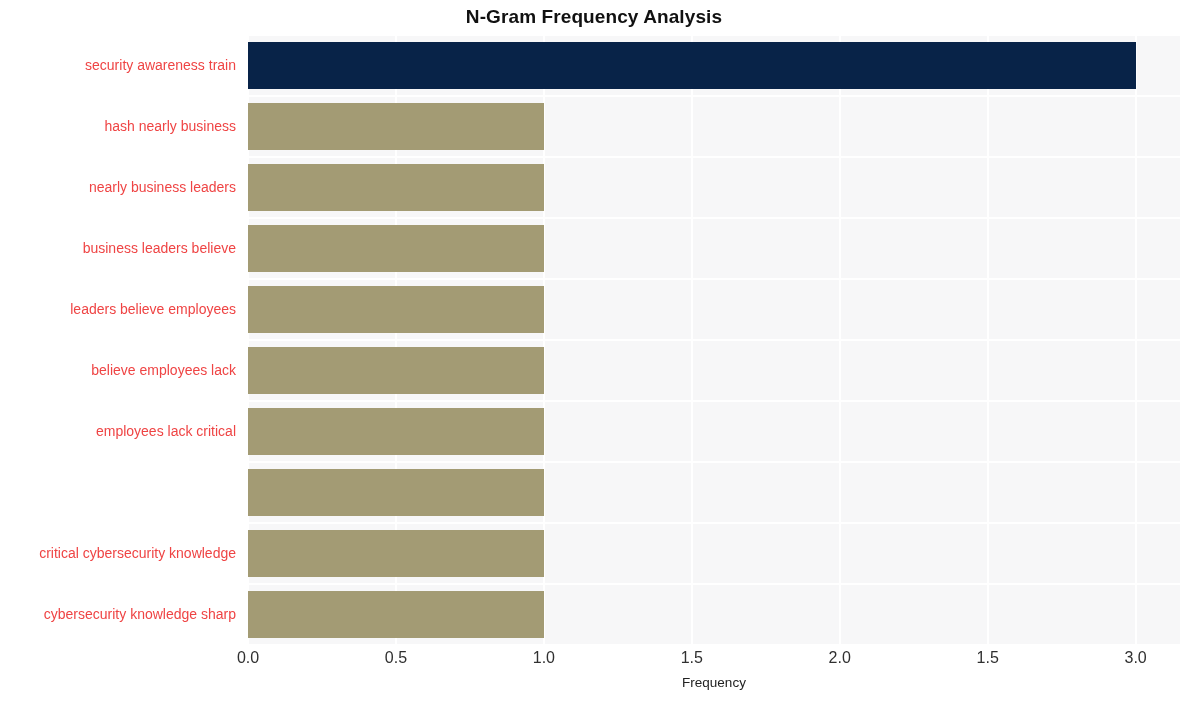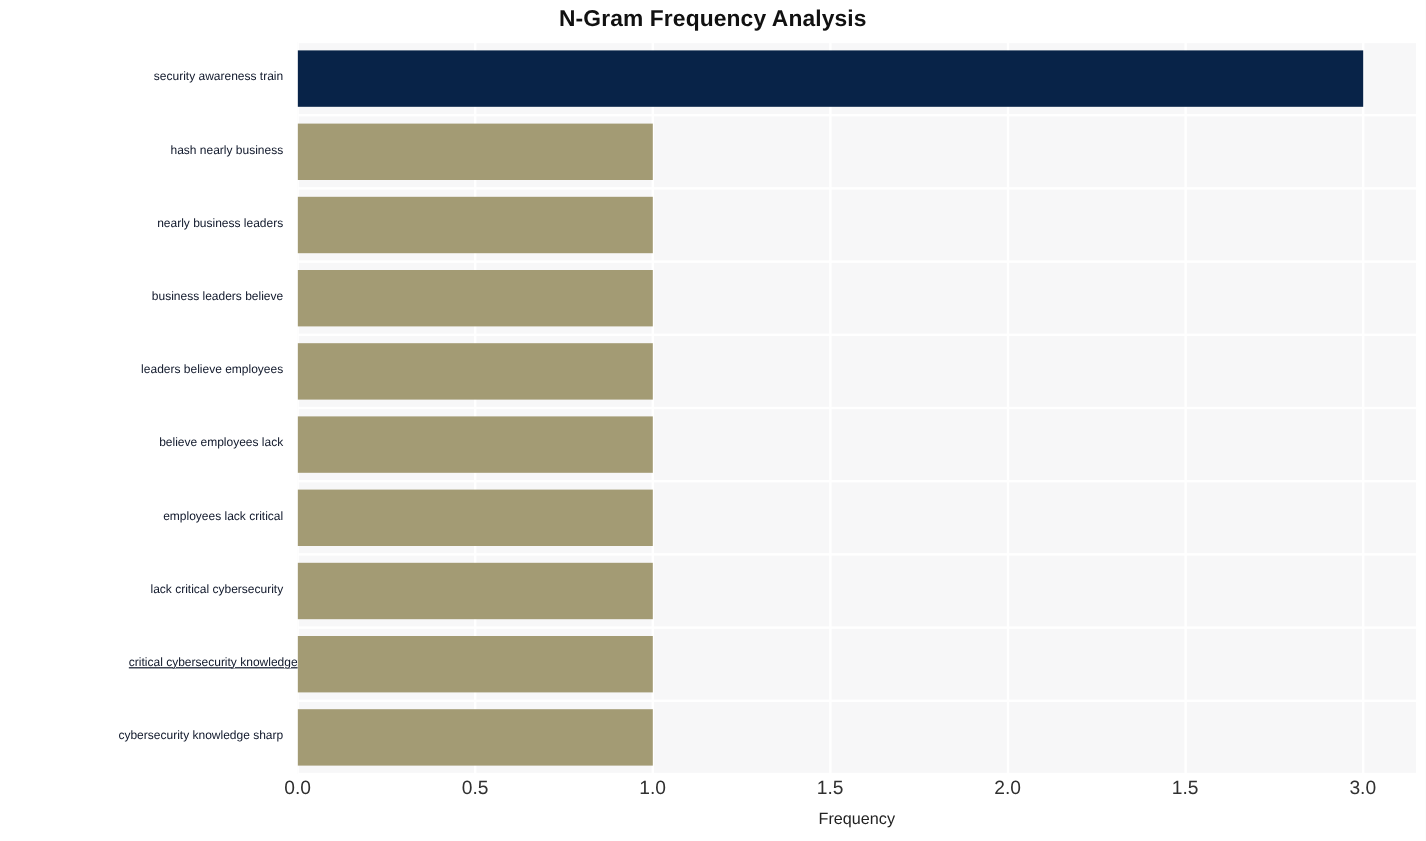--- a/index.html
+++ b/index.html
@@ -64,22 +64,22 @@
     position: absolute;
     left: 0;
     height: 47px;
   }
 
   
   .ytick-label {
     position: absolute;
     right: 1188px;
     text-align: right;
-    font-size: 10px;
-    color: #0f172a;
+    font-size: 14px;
+    color: #ef4444;
     white-space: nowrap;
     line-height: 14px;
   }
   .ylabels-layer {
     position: absolute;
     left: 0;
     top: 0;
     width: 240px;
     height: 701px;
   }
@@ -148,22 +148,21 @@
     </div>
 
   <div class="ylabels-layer" id="ylabels-layer">
       <div class="ytick-label" style="top: 57.5px; left: 0px; width: 242px; padding-right: 6px; box-sizing: border-box;">security awareness train</div>
       <div class="ytick-label" style="top: 118.5px; left: 0px; width: 242px; padding-right: 6px; box-sizing: border-box;">hash nearly business</div>
       <div class="ytick-label" style="top: 179.5px; left: 0px; width: 242px; padding-right: 6px; box-sizing: border-box;">nearly business leaders</div>
       <div class="ytick-label" style="top: 240.5px; left: 0px; width: 242px; padding-right: 6px; box-sizing: border-box;">business leaders believe</div>
       <div class="ytick-label" style="top: 301.5px; left: 0px; width: 242px; padding-right: 6px; box-sizing: border-box;">leaders believe employees</div>
       <div class="ytick-label" style="top: 362.5px; left: 0px; width: 242px; padding-right: 6px; box-sizing: border-box;">believe employees lack</div>
       <div class="ytick-label" style="top: 423.5px; left: 0px; width: 242px; padding-right: 6px; box-sizing: border-box;">employees lack critical</div>
-      <div class="ytick-label" style="top: 484.5px; left: 0px; width: 242px; padding-right: 6px; box-sizing: border-box;">lack critical cybersecurity</div>
-      <div class="ytick-label" style="top: 545.5px; left: 12px; width: 242px; padding-right: 6px; box-sizing: border-box; text-decoration: underline;">critical cybersecurity knowledge</div>
+      <div class="ytick-label" style="top: 545.5px; left: 0px; width: 242px; padding-right: 6px; box-sizing: border-box;">critical cybersecurity knowledge</div>
       <div class="ytick-label" style="top: 606.5px; left: 0px; width: 242px; padding-right: 6px; box-sizing: border-box;">cybersecurity knowledge sharp</div>
     </div>
 
   <div id="xlabels-layer">
       <div class="xtick-label" style="left: 218px;">0.0</div>
       <div class="xtick-label" style="left: 365.937px;">0.5</div>
       <div class="xtick-label" style="left: 513.873px;">1.0</div>
       <div class="xtick-label" style="left: 661.81px;">1.5</div>
       <div class="xtick-label" style="left: 809.746px;">2.0</div>
       <div class="xtick-label" style="left: 957.683px;">1.5</div>

